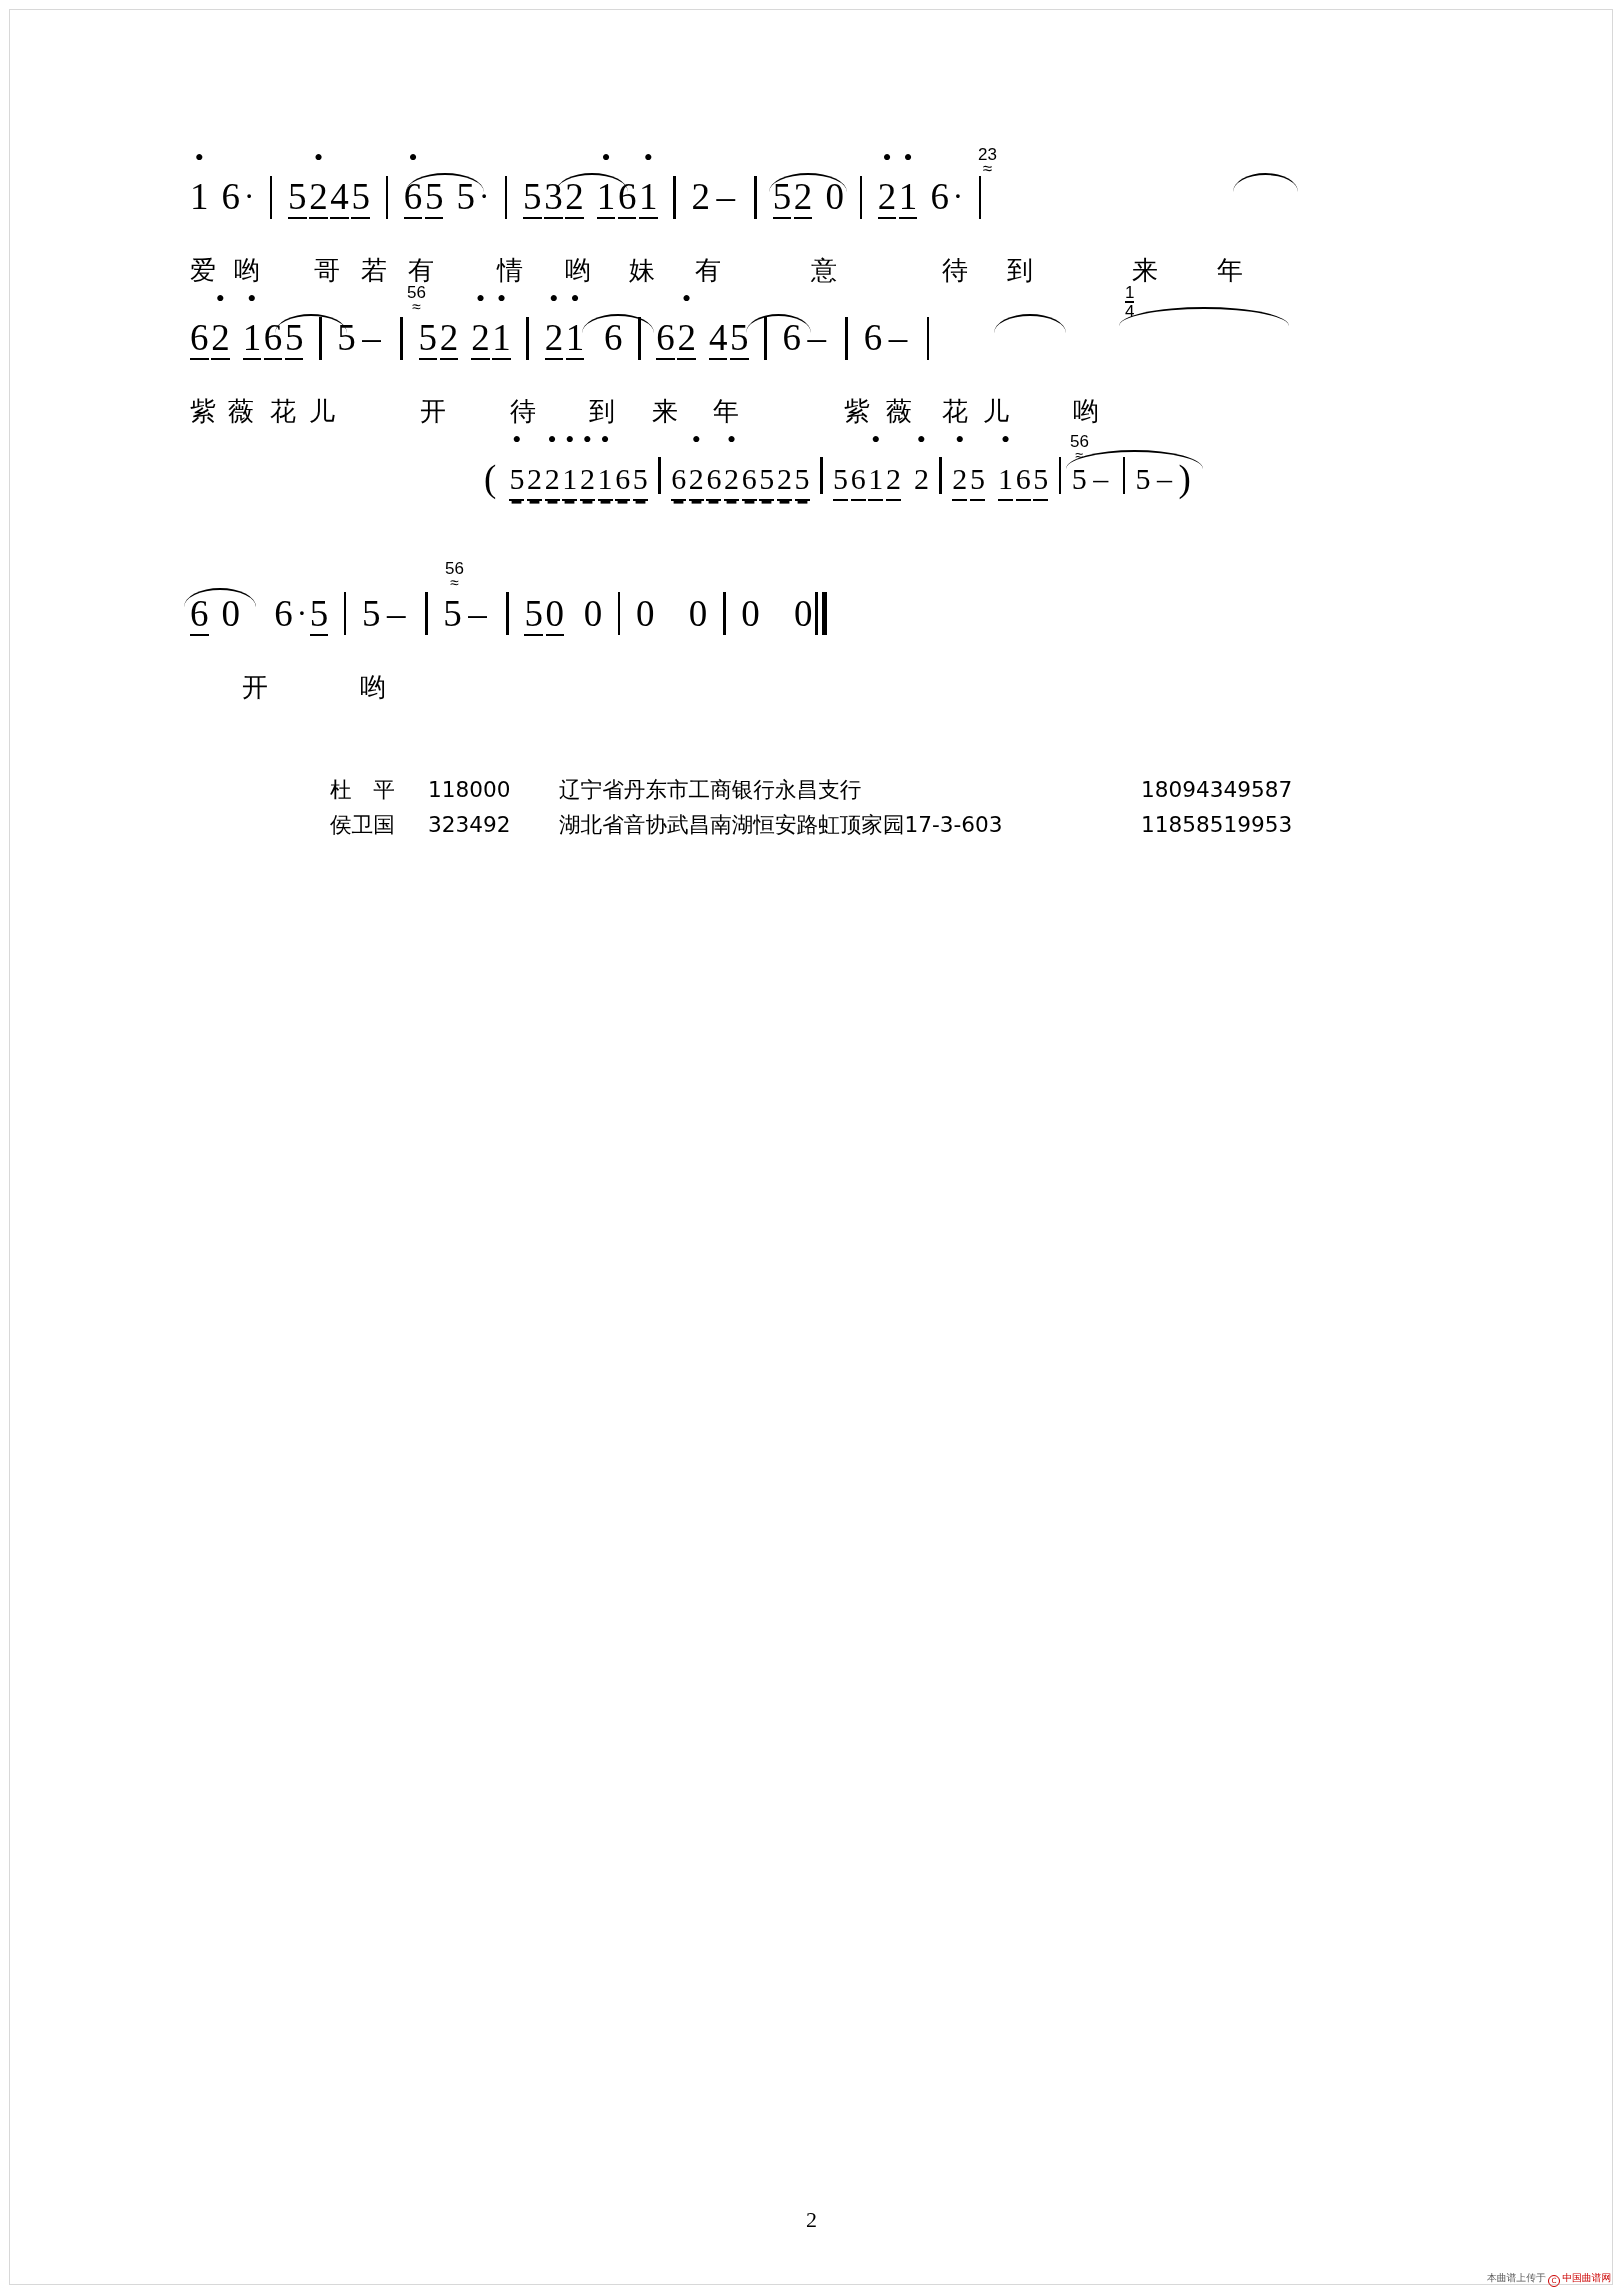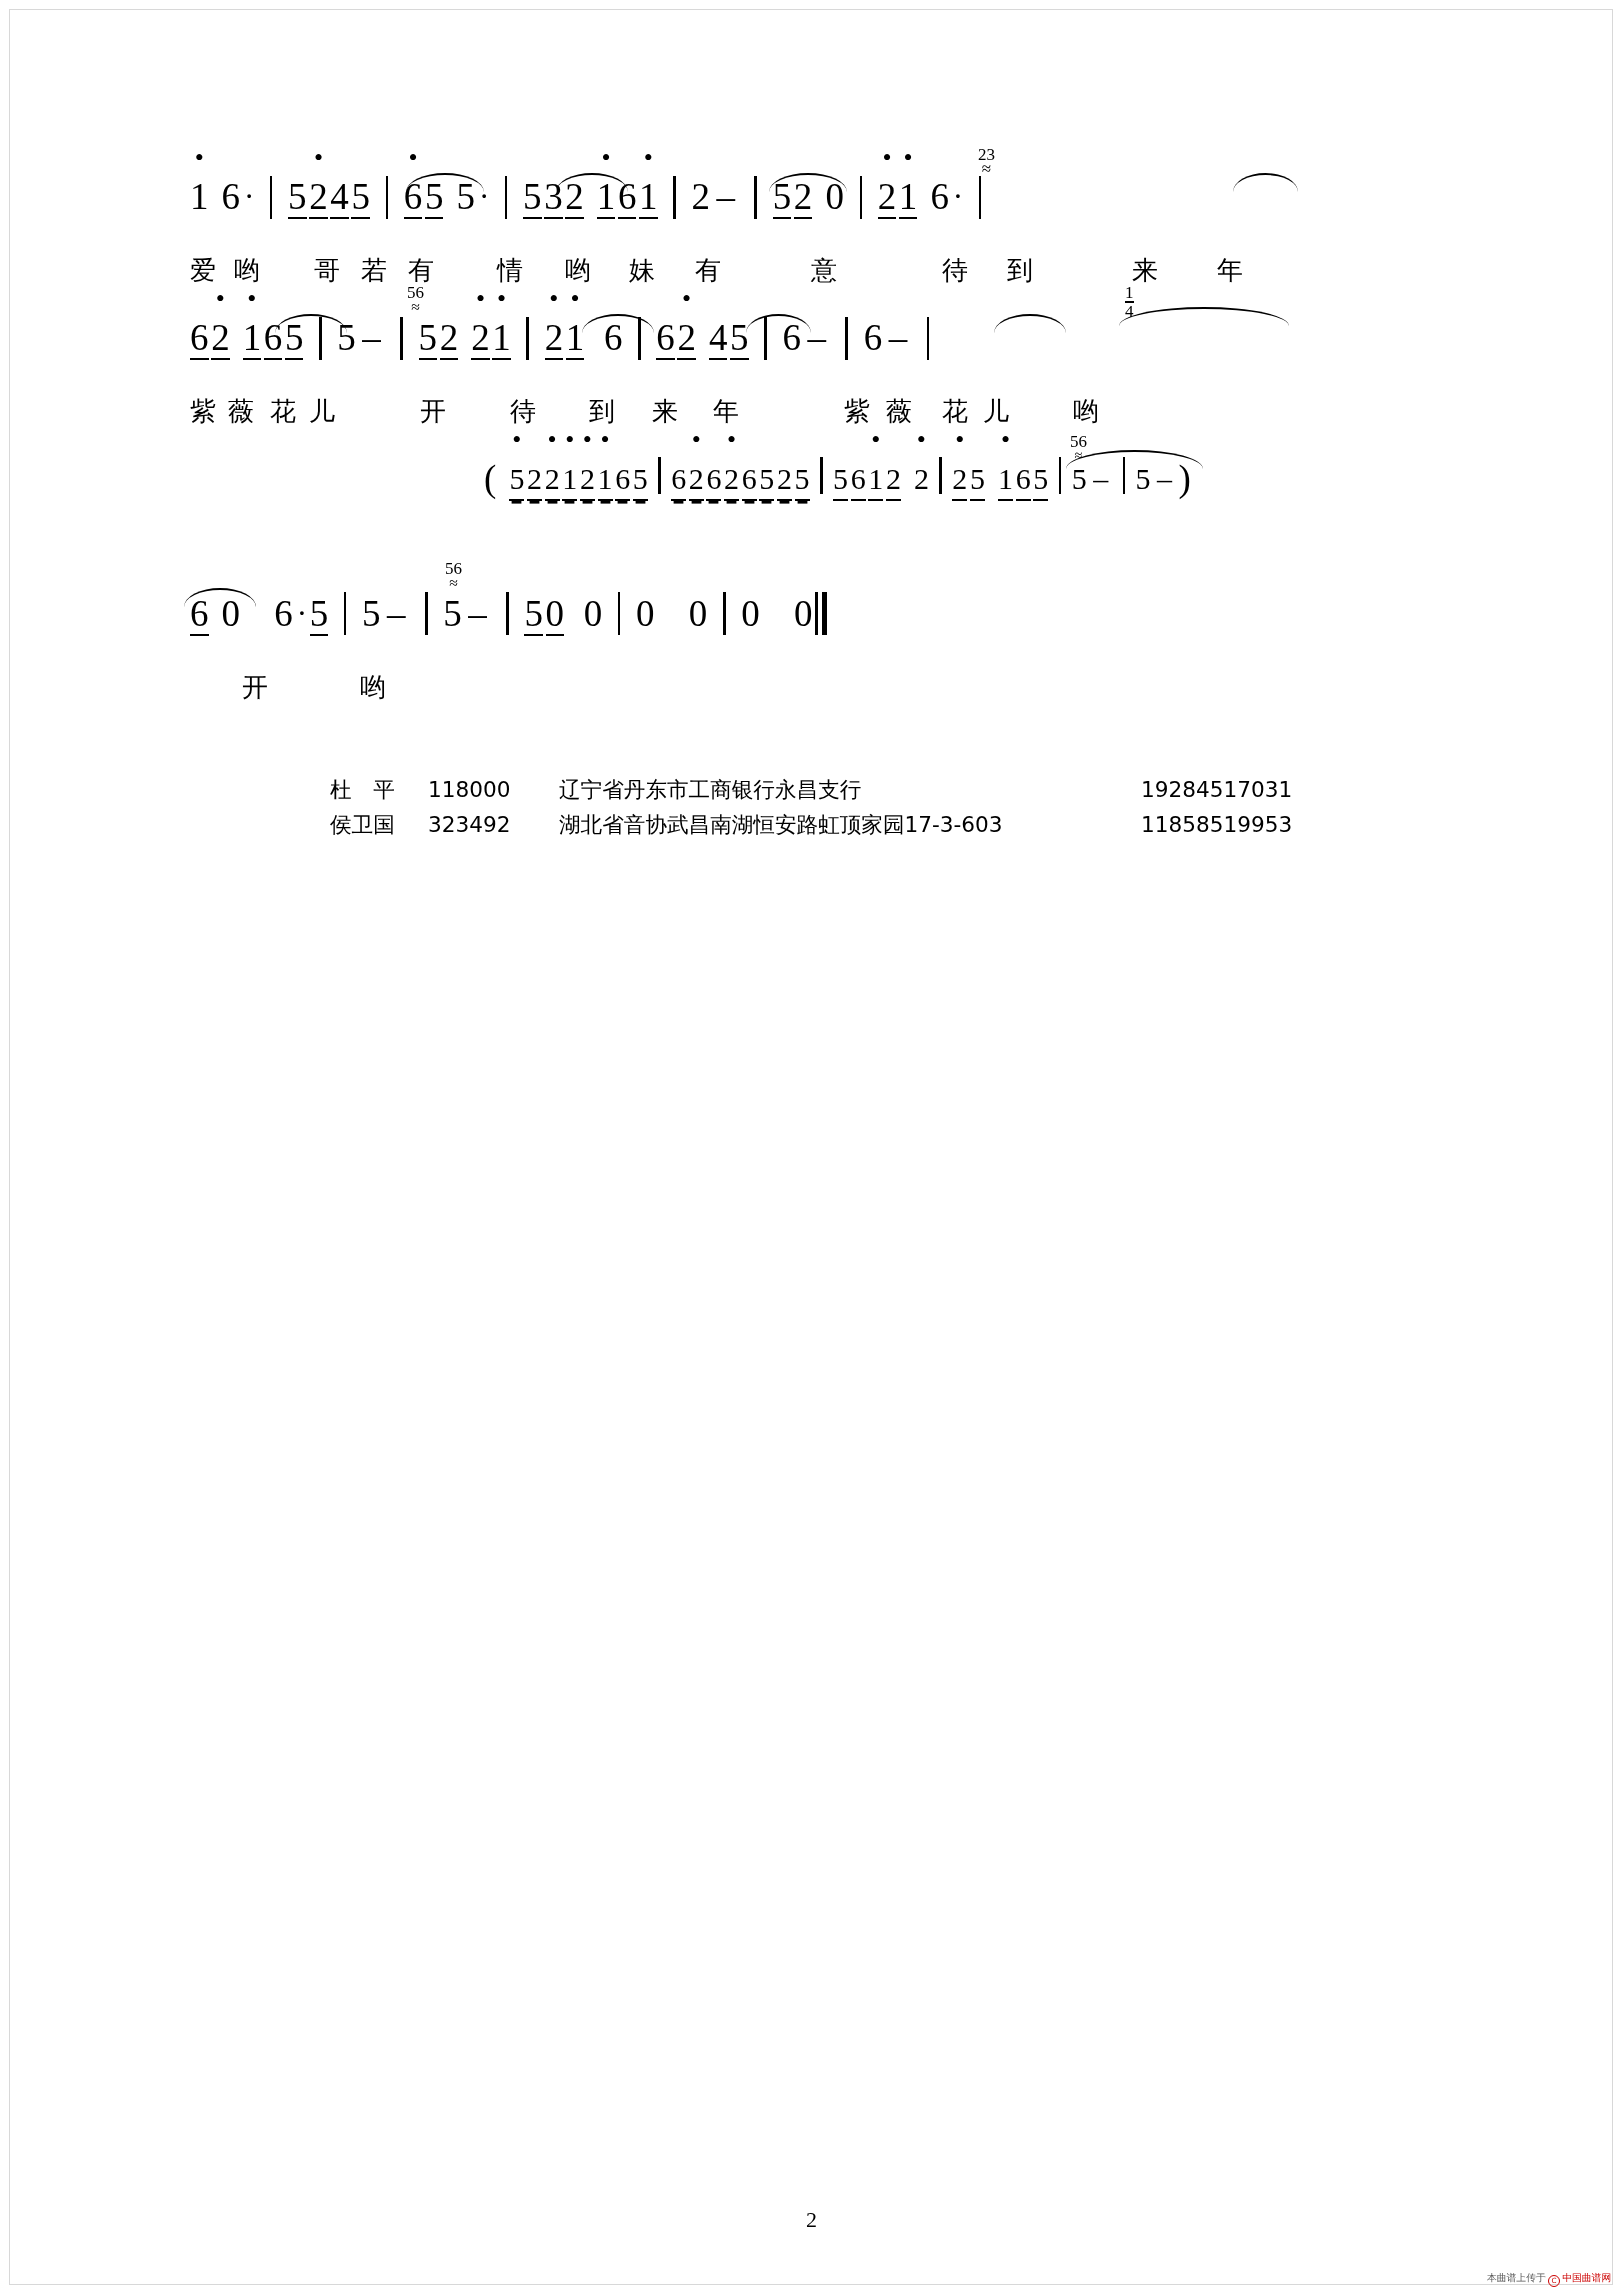--- a/index.html
+++ b/index.html
@@ -138,21 +138,21 @@
     height: 17px;
     border-left: 0; border-right: 0; border-bottom: 0;
   }
 
   
   .annot {
     position: absolute;
     font-size: 17px;
     line-height: 17px;
     text-align: center;
-    font-family: Liberation Serif, serif;
+    font-family: Liberation Sans, sans-serif;
   }
   .annot .num { display:block; }
   .annot .den { display:block; border-top: 2px solid #000; }
   .annot.wave::after {
     content: "≈";
     display: block;
     font-size: 17px;
     line-height: 11.8px;
   }
 
@@ -519,21 +519,21 @@
       </div>
     </div>
 
   </div>
 
   <div class="credits">
     <div class="row">
       <span class="name">杜　平</span>
       <span class="acct">118000</span>
       <span class="addr">辽宁省丹东市工商银行永昌支行</span>
-      <span class="tel">19284517031</span>
+      <span class="tel">18094349587</span>
     </div>
     <div class="row">
       <span class="name">侯卫国</span>
       <span class="acct">323492</span>
       <span class="addr">湖北省音协武昌南湖恒安路虹顶家园17-3-603</span>
       <span class="tel">11858519953</span>
     </div>
   </div>
 
   <div class="pageno">2</div>

